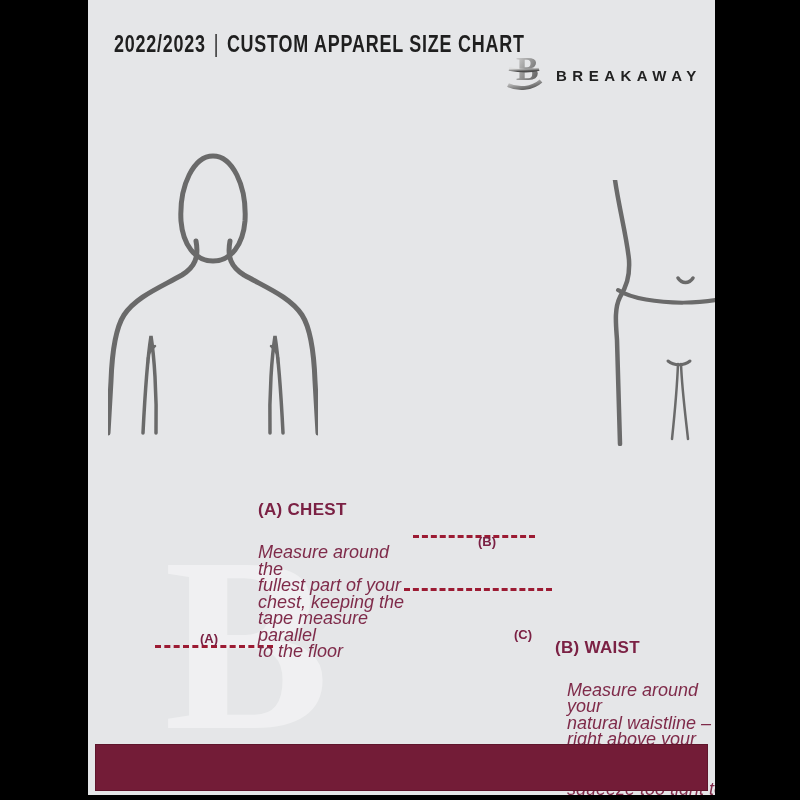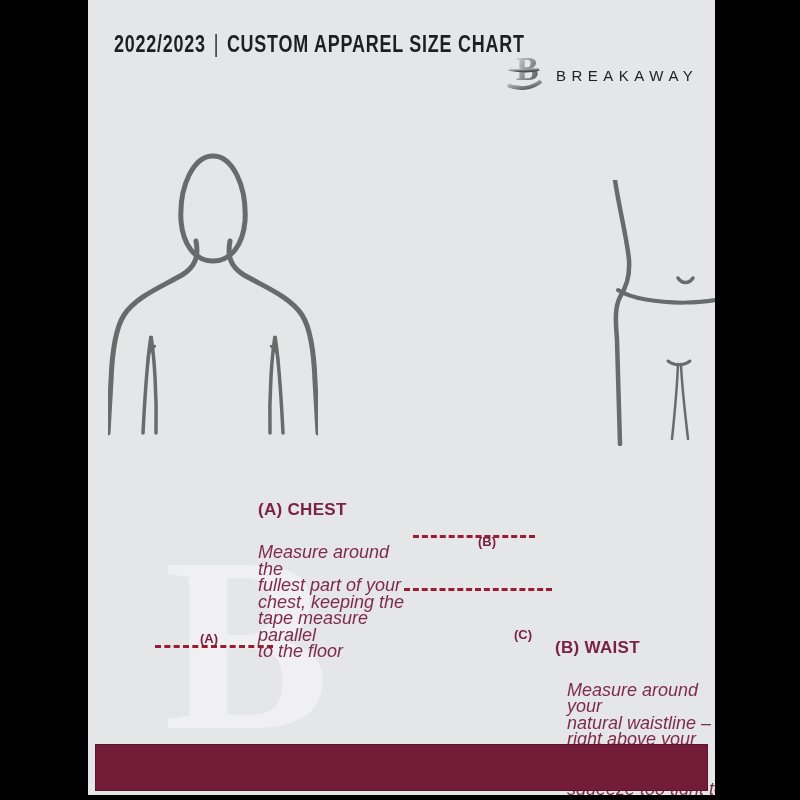--- a/index.html
+++ b/index.html
@@ -7,21 +7,21 @@
               font-family:"Liberation Sans", sans-serif; }
   .page { position:absolute; left:88px; top:0; width:627px; height:795px;
           background:#e5e6e8; overflow:hidden; }
 
   
   .doc-title { position:absolute; left:26px; top:31px; white-space:nowrap;
                font-weight:bold; font-size:23px; color:#1f1f1f; letter-spacing:1px;
                transform:scaleX(0.78); transform-origin:left center; }
   .doc-title .sep { font-weight:400; color:#2a2a2a; padding:0 10px; }
   .brand { position:absolute; left:418px; top:22px; display:flex; align-items:center; }
-  .brand-name { font-weight:normal; font-size:15px; letter-spacing:5.5px; color:#222;
+  .brand-name { font-weight:bold; font-size:15px; letter-spacing:5.5px; color:#222;
                 margin-left:8px; margin-top:8px; }
 
   
   .fig { position:absolute; }
   .fig path, .fig ellipse { fill:none; stroke:#6a6a6a; stroke-linecap:round; }
   .dash { position:absolute; border-top:3px dashed #9c1b33; height:0; }
   .marker { position:absolute; font-weight:bold; font-size:13px; color:#7b2144; }
   .sec-head { position:absolute; font-weight:bold; font-size:17px; color:#7b2144;
               letter-spacing:.3px; white-space:nowrap; }
   .sec-body { position:absolute; font-style:italic; font-size:18px; color:#7f2b4a;

